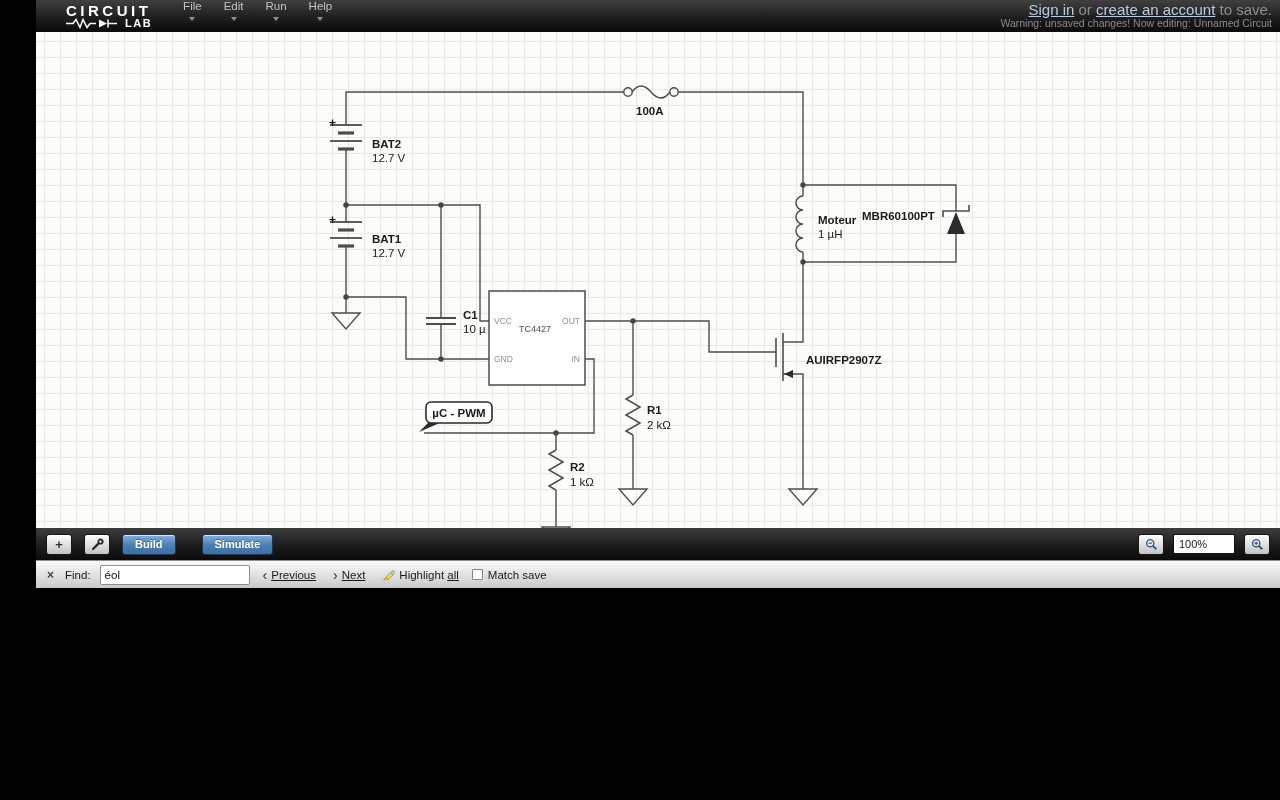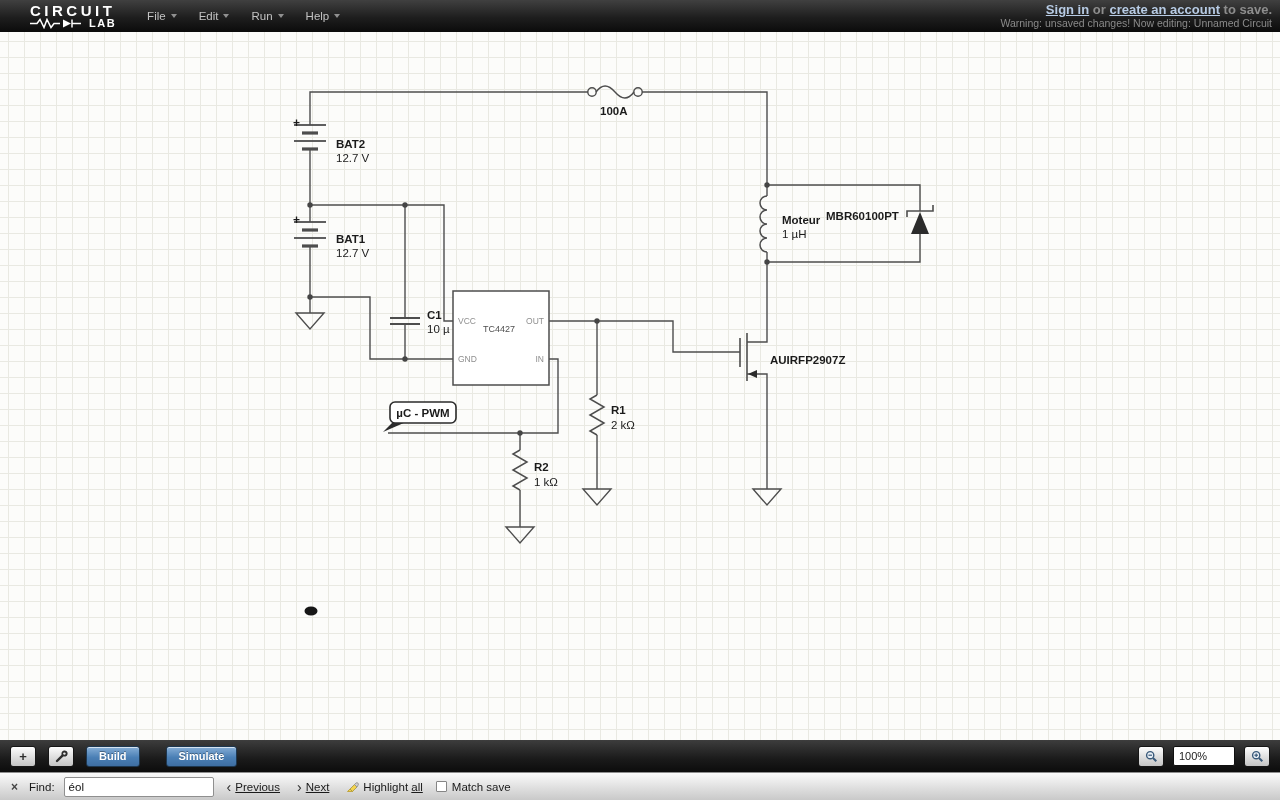--- a/index.html
+++ b/index.html
@@ -1,30 +1,30 @@
 <!DOCTYPE html>
 <html><head>
 <meta charset="utf-8">
 <style>
   * { margin:0; padding:0; box-sizing:border-box; }
   html,body { width:1280px; height:800px; overflow:hidden; font-family:"Liberation Sans",sans-serif; background:#000; }
-  .app { width:1280px; height:800px; display:flex; flex-direction:column; }
+  .app { width:1280px; height:588px; display:flex; flex-direction:column;padding-left:36px; }
 
   
   .topbar { flex:0 0 32px; background:linear-gradient(180deg,#404040,#1e1e1e 55%,#0b0b0b); display:flex; align-items:center; padding-left:30px; }
   .logo { color:#fff; margin-right:20px; line-height:1; cursor:pointer; }
   .logo-line1 { font-size:15px; font-weight:bold; letter-spacing:3.5px; }
   .logo-line2 { display:flex; align-items:flex-end; margin-top:0; }
   .logo-line2 svg { margin-right:3px; }
   .logo-lab { font-size:11px; font-weight:bold; letter-spacing:1.5px; }
   .menus { display:flex; align-items:center; height:100%; }
-  .menu { display:flex; align-items:center; gap:5px; padding:0 11px; height:100%; font-size:11.5px; color:#c3c3c3; cursor:pointer; }
+  .menu { display:flex; align-items:center; gap:5px; padding:0 11px; height:100%; font-size:11.5px; color:#c3c3c3; cursor:pointer;flex-direction:column; }
   .caret { width:0; height:0; border-left:3.5px solid transparent; border-right:3.5px solid transparent; border-top:4px solid #909090; }
   .top-right { margin-left:auto; text-align:right; padding-right:8px; line-height:12px; }
-  .signin-line { font-size:13px; color:#8d8d8d;font-weight:bold; }
+  .signin-line { font-size:15px; color:#8d8d8d; }
   .signin-line a { color:#b7cbe4; text-decoration:underline; cursor:pointer; }
   .warning-line { font-size:10.5px; color:#8a8a8a; margin-top:1px;text-align:right; }
 
   
   .canvas { position:relative; flex:1 1 auto; background-color:#fcfcfa;
     background-image:linear-gradient(#e9e9e2 1px,transparent 1px),linear-gradient(90deg,#e9e9e2 1px,transparent 1px);
     background-size:16px 16px; background-position:8px 9px; overflow:hidden; }
   .canvas svg { position:absolute; left:0; top:0; display:block; }
   .wire { stroke:#4d4d4d; stroke-width:1.4; fill:none; }
   .sym  { stroke:#4d4d4d; fill:none; }

